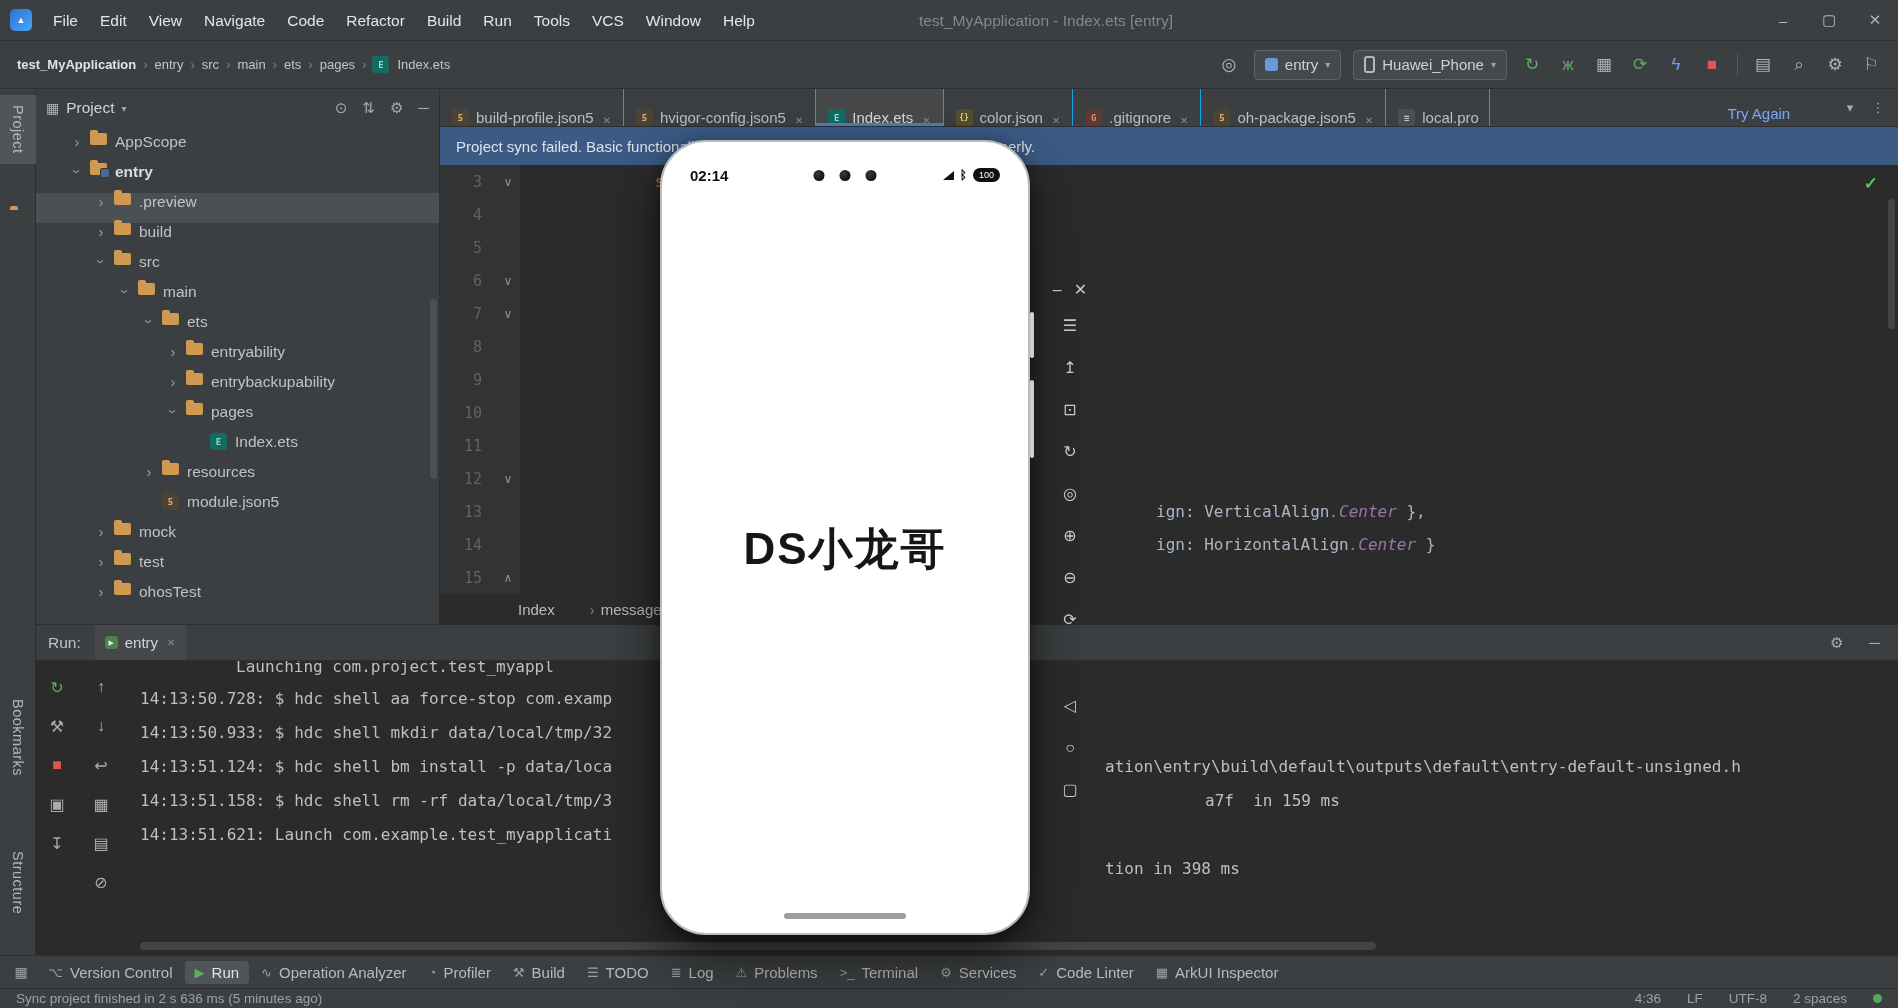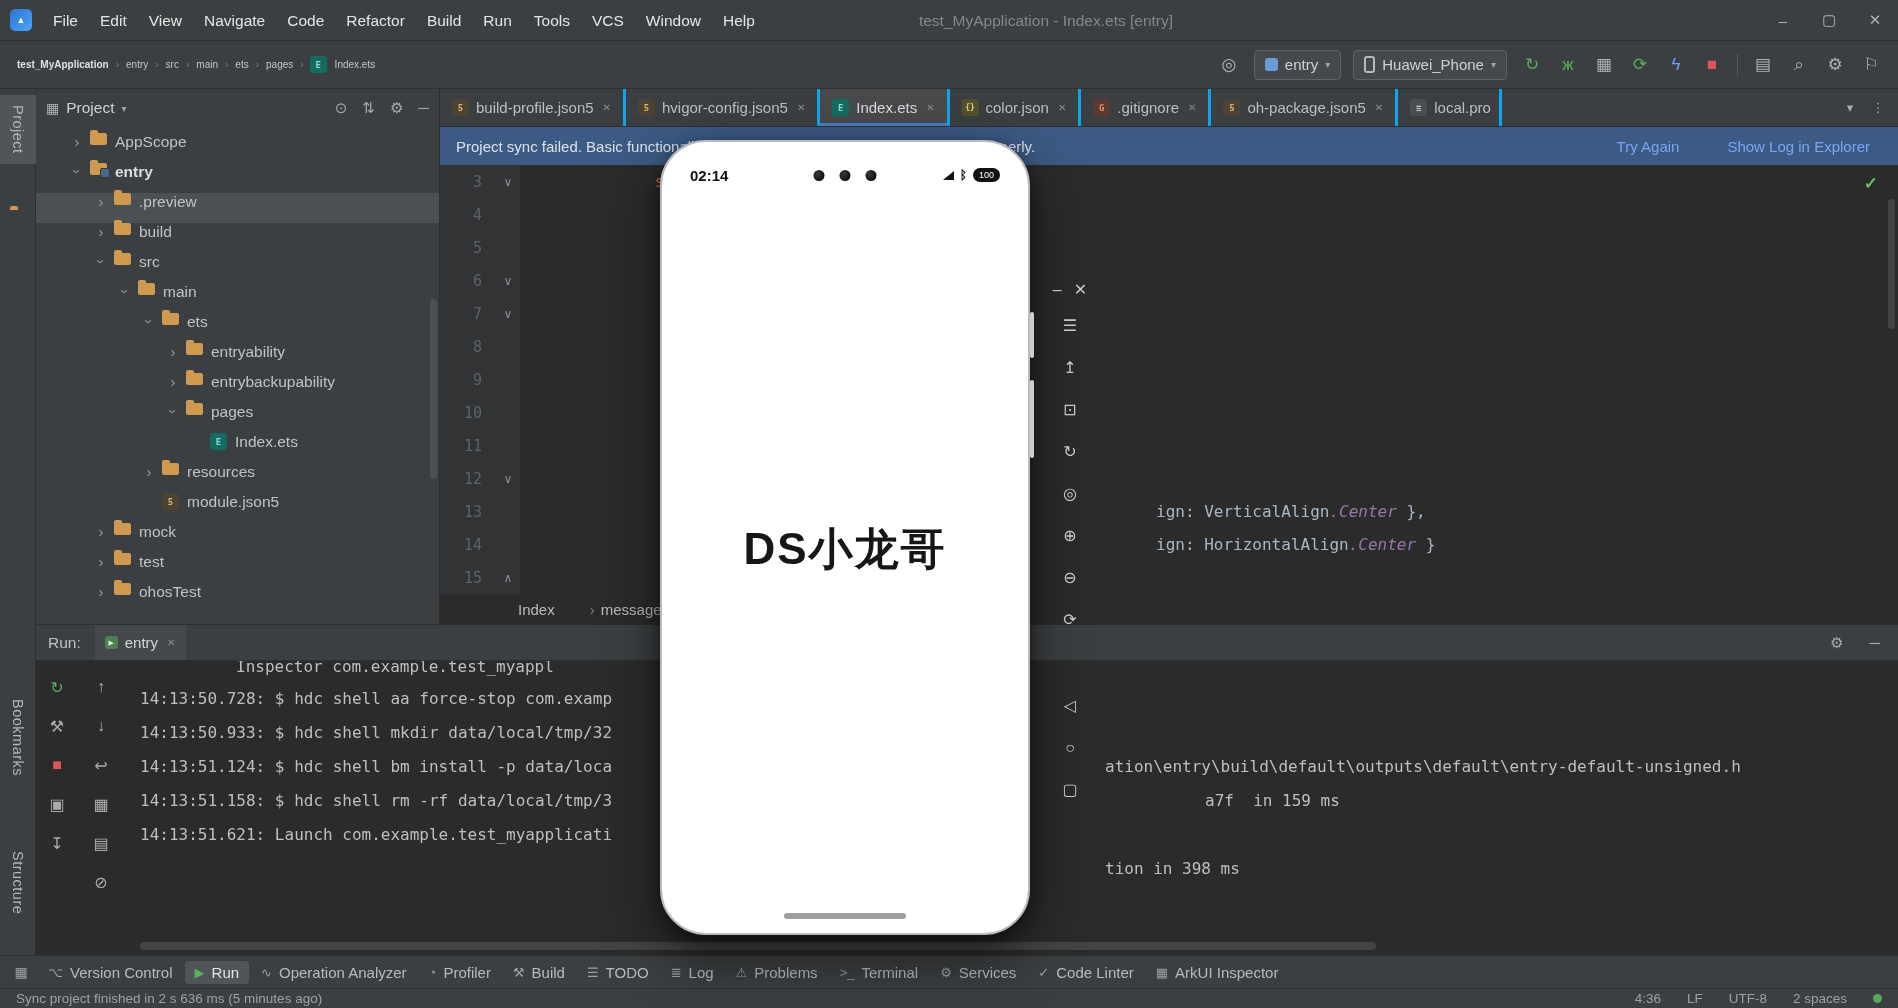--- a/index.html
+++ b/index.html
@@ -16,21 +16,21 @@
   .menus{display:flex;align-items:center;}
   .menu-item{padding:0 11px;font-size:15.5px;color:#e5e5e5;line-height:41px;cursor:default;}
   .win-title{position:absolute;left:1046px;transform:translateX(-50%);top:0;line-height:41px;
              color:#858789;font-size:15.5px;white-space:nowrap;}
   .win-controls{margin-left:auto;display:flex;height:41px;}
   .win-btn{width:46px;display:flex;align-items:center;justify-content:center;color:#b0b2b4;font-size:15px;}
 
   
   .toolbar{position:absolute;left:0;top:41px;width:1898px;height:48px;background:#3c3f41;
            border-bottom:1px solid #2d2f31;display:flex;align-items:center;padding:0 14px;}
-  .crumbs{display:flex;align-items:center;font-size:10px;}
+  .crumbs{display:flex;align-items:center;font-size:13px;}
   .crumb-wrap{display:flex;align-items:center;}
   .crumb{color:#c3c5c7;padding:2px 3px;white-space:nowrap;}
   .crumb.bold{font-weight:700;color:#e0e2e4;}
   .crumb-sep{color:#7c8082;margin:0 4px;}
   .crumb-wrap:last-child .crumb-sep{display:none;}
   .crumb-ico{display:none;}
   .crumb-ico.show{display:inline-flex;margin:0 5px 0 2px;}
   .tb-right{margin-left:auto;display:flex;align-items:center;gap:12px;}
   .tb-ico{font-size:17px;color:#afb1b3;width:26px;text-align:center;cursor:pointer;}
   .tb-ico.green{color:#5caf5e;} .tb-ico.red{color:#e05555;} .tb-ico.blue{color:#6c9ef8;}
@@ -73,38 +73,38 @@
   .chev::before{content:"›";}
   .chev.down{transform:rotate(90deg);}
   .chev.none{visibility:hidden;}
   .tree-ico{margin:0 8px 0 2px;}
   .pp-scroll{position:absolute;right:2px;top:210px;width:7px;height:180px;background:#5a5e60;border-radius:4px;opacity:.55;}
 
   
   .editor{position:absolute;left:440px;top:89px;width:1458px;height:536px;background:#2b2b2b;}
   .tabbar{height:38px;background:#3c3f41;border-bottom:1px solid #2d2f31;display:flex;align-items:center;padding-right:6px;}
   .tabs{display:flex;height:100%;flex:1;overflow:hidden;}
-  .tab{display:flex;align-items:center;gap:7px;padding:0 12px;font-size:15px;color:#bcbec0;
-       border-right:3px solid #0ea5e9;position:relative;cursor:pointer;white-space:nowrap;flex:none;}
+  .tab{display:flex;align-items:flex-end;gap:7px;padding:0 12px;font-size:15px;color:#bcbec0;
+       border-right:1px solid #0ea5e9;position:relative;cursor:pointer;white-space:nowrap;flex:none;}
   .tab.active{background:#47494b;color:#d8dadc;}
   .tab.active::after{content:"";position:absolute;left:0;right:0;bottom:0;height:3px;background:#4a7fc4;}
   .tab-close{font-size:10px;color:#898b8d;margin-left:2px;cursor:pointer;}
   .tab.clip{max-width:104px;overflow:hidden;}
   .tab-ico-r{width:28px;text-align:center;color:#a8aaac;font-size:13px;cursor:pointer;}
 
   .fic{width:17px;height:17px;border-radius:3px;display:inline-flex;align-items:center;justify-content:center;
        font:700 9px "DejaVu Sans Mono",monospace;flex:none;}
   .fic-ets{background:#156a62;color:#7fe0d4;}      .fic-ets::before{content:"E";}
   .fic-json5{background:#4c4335;color:#e0b36b;}    .fic-json5::before{content:"5";}
   .fic-json{background:#54502c;color:#e6d77b;}     .fic-json::before{content:"{}";font-size:8px;}
   .fic-git{background:#5a3a32;color:#ee8465;}      .fic-git::before{content:"G";}
   .fic-pro{background:#4a4e50;color:#c5c7c9;}      .fic-pro::before{content:"≡";}
 
   .banner{height:38px;background:#3c5a84;display:flex;align-items:center;padding:0 16px;font-size:15px;color:#dde2ea;}
-  .banner-links{margin-left:auto;display:flex;gap:48px;padding-right:12px;}
+  .banner-links{margin-left:auto;display:flex;gap:48px;padding-right:12px;flex-direction:column;}
   .banner-link{color:#79a7f5;cursor:pointer;white-space:nowrap;}
 
   .code-area{position:relative;height:429px;
              background:linear-gradient(to right,#313335 0,#313335 80px,#2b2b2b 80px);}
   .cl{height:33px;display:flex;align-items:center;}
   .ln{width:56px;text-align:right;padding-right:14px;color:#5f6366;font:15px "DejaVu Sans Mono",monospace;flex:none;}
   .fold{width:24px;text-align:center;color:#8d9093;font-size:12px;flex:none;}
   .fold.down::before{content:"∨";}
   .fold.end::before{content:"∧";}
   .ctext{font:16px "DejaVu Sans Mono",monospace;white-space:pre;}
@@ -637,21 +637,21 @@
       <div class="run-col c2">
 
       <span class="run-ico">↑</span>
           <span class="run-ico">↓</span>
           <span class="run-ico">↩</span>
           <span class="run-ico">▦</span>
           <span class="run-ico">▤</span>
           <span class="run-ico">⊘</span>
         </div>
       <div class="console">
-        <div class="con-line partial">Inspector com.example.test_myappl</div>
+        <div class="con-line partial">Launching com.project.test_myappl</div>
         <div>
 
         <div class="con-line">14:13:50.728: $ hdc shell aa force-stop com.examp</div>
             <div class="con-line">14:13:50.933: $ hdc shell mkdir data/local/tmp/32</div>
             <div class="con-line">14:13:51.124: $ hdc shell bm install -p data/loca</div>
             <div class="con-line">14:13:51.158: $ hdc shell rm -rf data/local/tmp/3</div>
             <div class="con-line">14:13:51.621: Launch com.example.test_myapplicati</div>
           </div>
       </div>
       <div class="con-frag fs">ation\entry\build\default\outputs\default\entry-default-unsigned.h</div>

